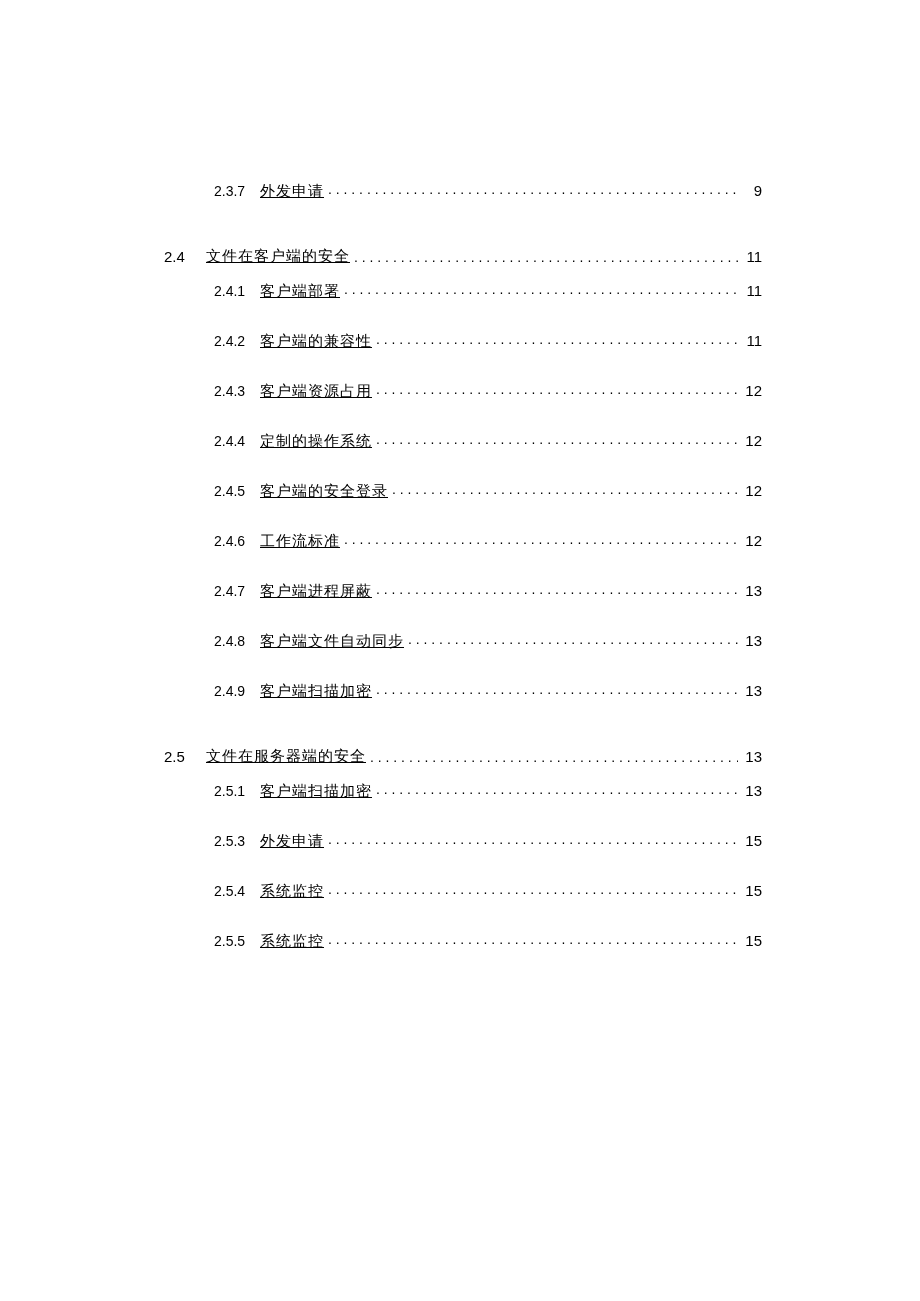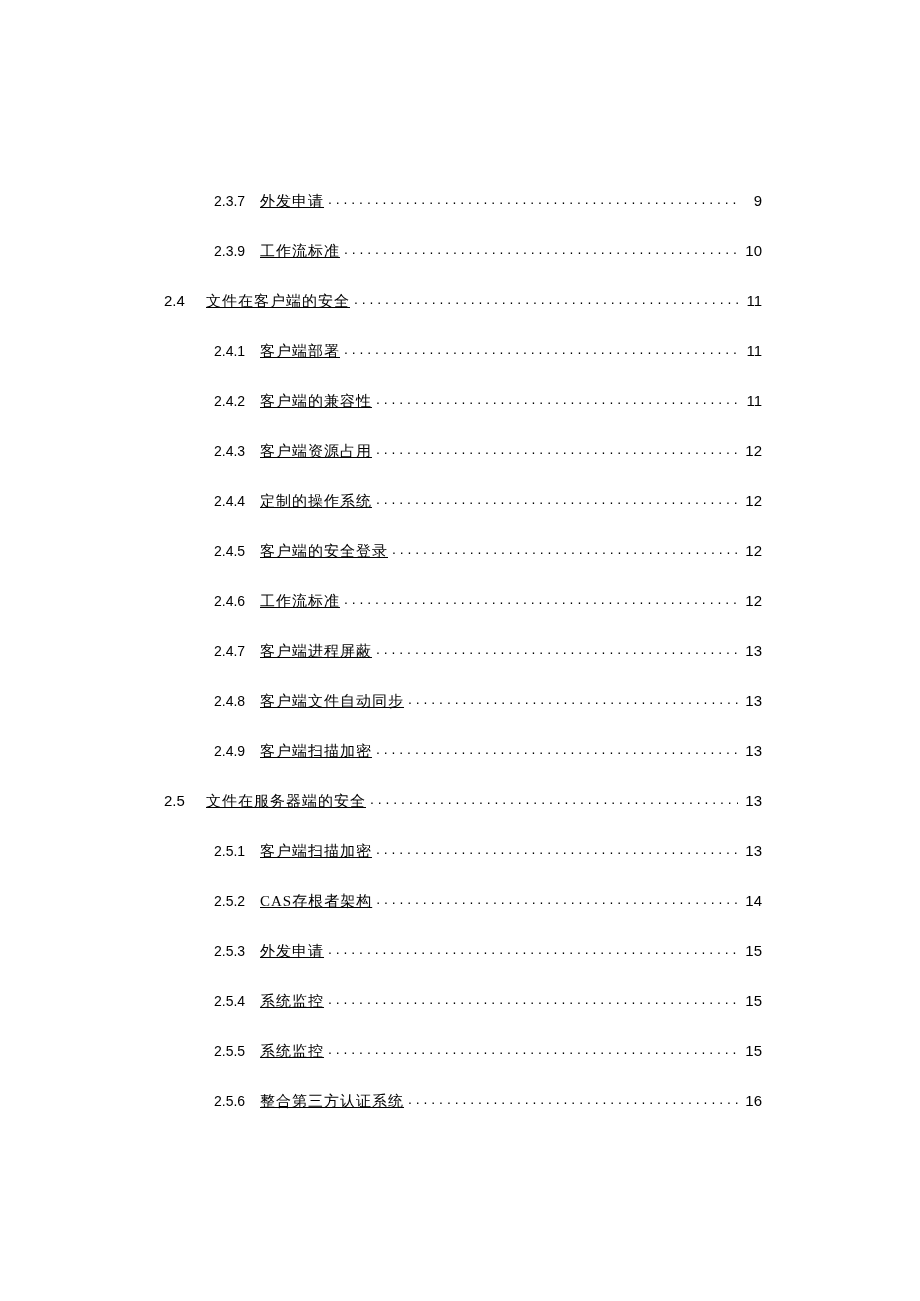--- a/index.html
+++ b/index.html
@@ -8,30 +8,30 @@
       height: 1301px;
       background: #ffffff;
       font-family: "SimSun", "宋体", serif;
       font-size: 15px;
       color: #000;
       position: relative;
     }
     .toc {
       position: absolute;
       left: 164px;
-      top: 191px;
+      top: 181px;
       width: 598px;
     }
     .toc-row {
       display: flex;
       align-items: baseline;
       height: 50px;
       white-space: nowrap;
     }
-    .toc-row.level1 { padding-left: 0; }
+    .toc-row.level1 { padding-left: 0; align-items: center; }
     .toc-row.level2 { padding-left: 50px; }
     .num-l1 { width: 42px; flex: 0 0 auto; font-family: Arial, sans-serif; font-size: 15px; }
     .num-l2 { width: 46px; flex: 0 0 auto; font-family: Arial, sans-serif; font-size: 14px; }
     .title { flex: 0 0 auto; letter-spacing: 1px; text-decoration: underline; }
     .leader {
       flex: 1 1 auto;
       overflow: hidden;
       position: relative;
       height: 1em;
       margin: 0 4px;
@@ -51,26 +51,20 @@
   </style>
 </head>
 <body>
 
 <div class="toc" id="toc-container">
     <div class="toc-row level2">
       <span class="num-l2">2.3.7</span>
       <span class="title">外发申请</span>
       <span class="leader"></span>
       <span class="page">9</span>
-    </div>
-    <div class="toc-row level2">
-      <span class="num-l2">2.3.9</span>
-      <span class="title">工作流标准</span>
-      <span class="leader"></span>
-      <span class="page">10</span>
     </div>
     <div class="toc-row level1">
       <span class="num-l1">2.4</span>
       <span class="title">文件在客户端的安全</span>
       <span class="leader"></span>
       <span class="page">11</span>
     </div>
     <div class="toc-row level2">
       <span class="num-l2">2.4.1</span>
       <span class="title">客户端部署</span>
@@ -131,42 +125,30 @@
       <span class="leader"></span>
       <span class="page">13</span>
     </div>
     <div class="toc-row level2">
       <span class="num-l2">2.5.1</span>
       <span class="title">客户端扫描加密</span>
       <span class="leader"></span>
       <span class="page">13</span>
     </div>
     <div class="toc-row level2">
-      <span class="num-l2">2.5.2</span>
-      <span class="title">CAS存根者架构</span>
-      <span class="leader"></span>
-      <span class="page">14</span>
-    </div>
-    <div class="toc-row level2">
       <span class="num-l2">2.5.3</span>
       <span class="title">外发申请</span>
       <span class="leader"></span>
       <span class="page">15</span>
     </div>
     <div class="toc-row level2">
       <span class="num-l2">2.5.4</span>
       <span class="title">系统监控</span>
       <span class="leader"></span>
       <span class="page">15</span>
     </div>
     <div class="toc-row level2">
       <span class="num-l2">2.5.5</span>
       <span class="title">系统监控</span>
       <span class="leader"></span>
       <span class="page">15</span>
     </div>
-    <div class="toc-row level2">
-      <span class="num-l2">2.5.6</span>
-      <span class="title">整合第三方认证系统</span>
-      <span class="leader"></span>
-      <span class="page">16</span>
-    </div>
   </div>
 
 </body></html>

